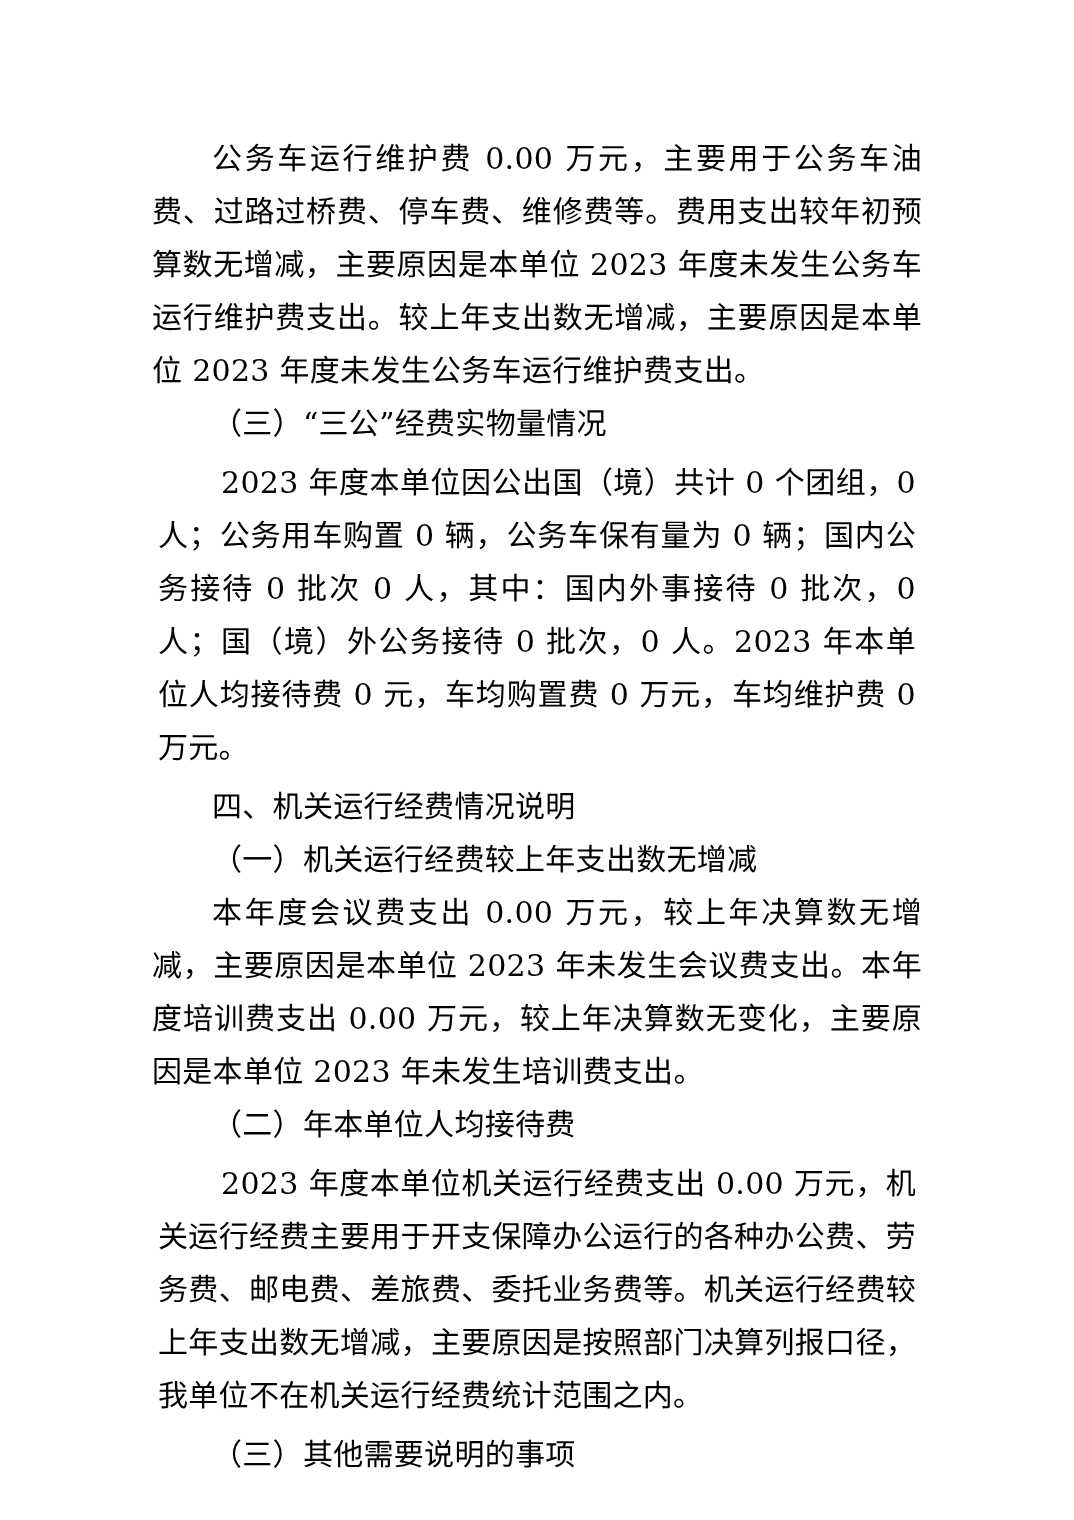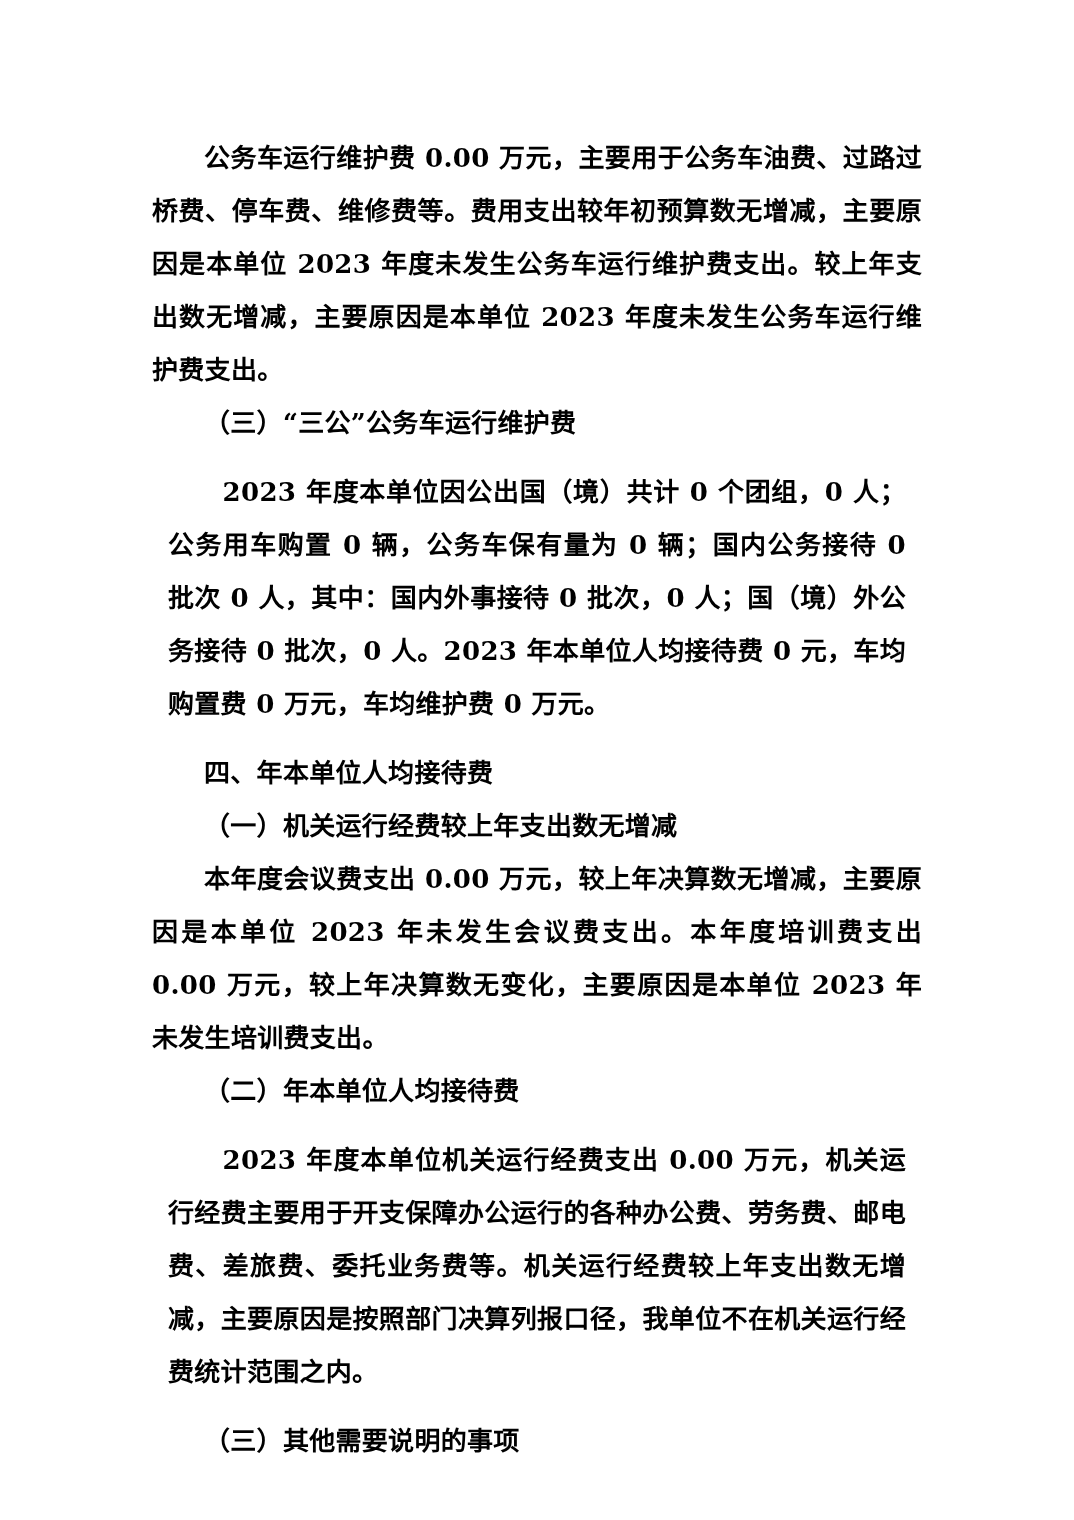--- a/index.html
+++ b/index.html
@@ -16,54 +16,53 @@
   .page {
     position: relative;
     width: 1074px;
     height: 1520px;
     box-sizing: border-box;
     padding: 132px 152px 96px 152px;
     background: #ffffff;
     overflow: hidden;
   }
   .doc-body {
-    font-size: 26px;
+    font-size: 30px;
     line-height: 53px;
     text-align: justify;
     text-justify: inter-ideograph;
     letter-spacing: 0.3px;
-    font-weight: bold;
   }
   p.para {
     margin: 0 0 0 0;
     text-indent: 2em;
   }
   p.heading {
     margin: 0;
     text-indent: 2em;
   }
   p.para-loose {
-    margin: 16px;
+    margin: 6px;
     text-indent: 2.1em;
   }
 </style>
 </head>
 <body>
 
 <div class="page">
   <div class="doc-body">
 
     <p class="para">公务车运行维护费 0.00 万元，主要用于公务车油费、过路过桥费、停车费、维修费等。费用支出较年初预算数无增减，主要原因是本单位 2023 年度未发生公务车运行维护费支出。较上年支出数无增减，主要原因是本单位 2023 年度未发生公务车运行维护费支出。</p>
 
 
-    <p class="heading">（三）“三公”公务车运行维护费</p>
+    <p class="heading">（三）“三公”经费实物量情况</p>
 
     <p class="para-loose">2023 年度本单位因公出国（境）共计 0 个团组，0 人；公务用车购置 0 辆，公务车保有量为 0 辆；国内公务接待 0 批次 0 人，其中：国内外事接待 0 批次，0 人；国（境）外公务接待 0 批次，0 人。2023 年本单位人均接待费 0 元，车均购置费 0 万元，车均维护费 0 万元。</p>
 
-    <p class="heading">四、年本单位人均接待费</p>
+    <p class="heading">四、机关运行经费情况说明</p>
 
     <p class="heading">（一）机关运行经费较上年支出数无增减</p>
 
     <p class="para">本年度会议费支出 0.00 万元，较上年决算数无增减，主要原因是本单位 2023 年未发生会议费支出。本年度培训费支出 0.00 万元，较上年决算数无变化，主要原因是本单位 2023 年未发生培训费支出。</p>
 
     <p class="heading">（二）年本单位人均接待费</p>
 
     <p class="para-loose">2023 年度本单位机关运行经费支出 0.00 万元，机关运行经费主要用于开支保障办公运行的各种办公费、劳务费、邮电费、差旅费、委托业务费等。机关运行经费较上年支出数无增减，主要原因是按照部门决算列报口径，我单位不在机关运行经费统计范围之内。</p>
 
     <p class="heading">（三）其他需要说明的事项</p>

